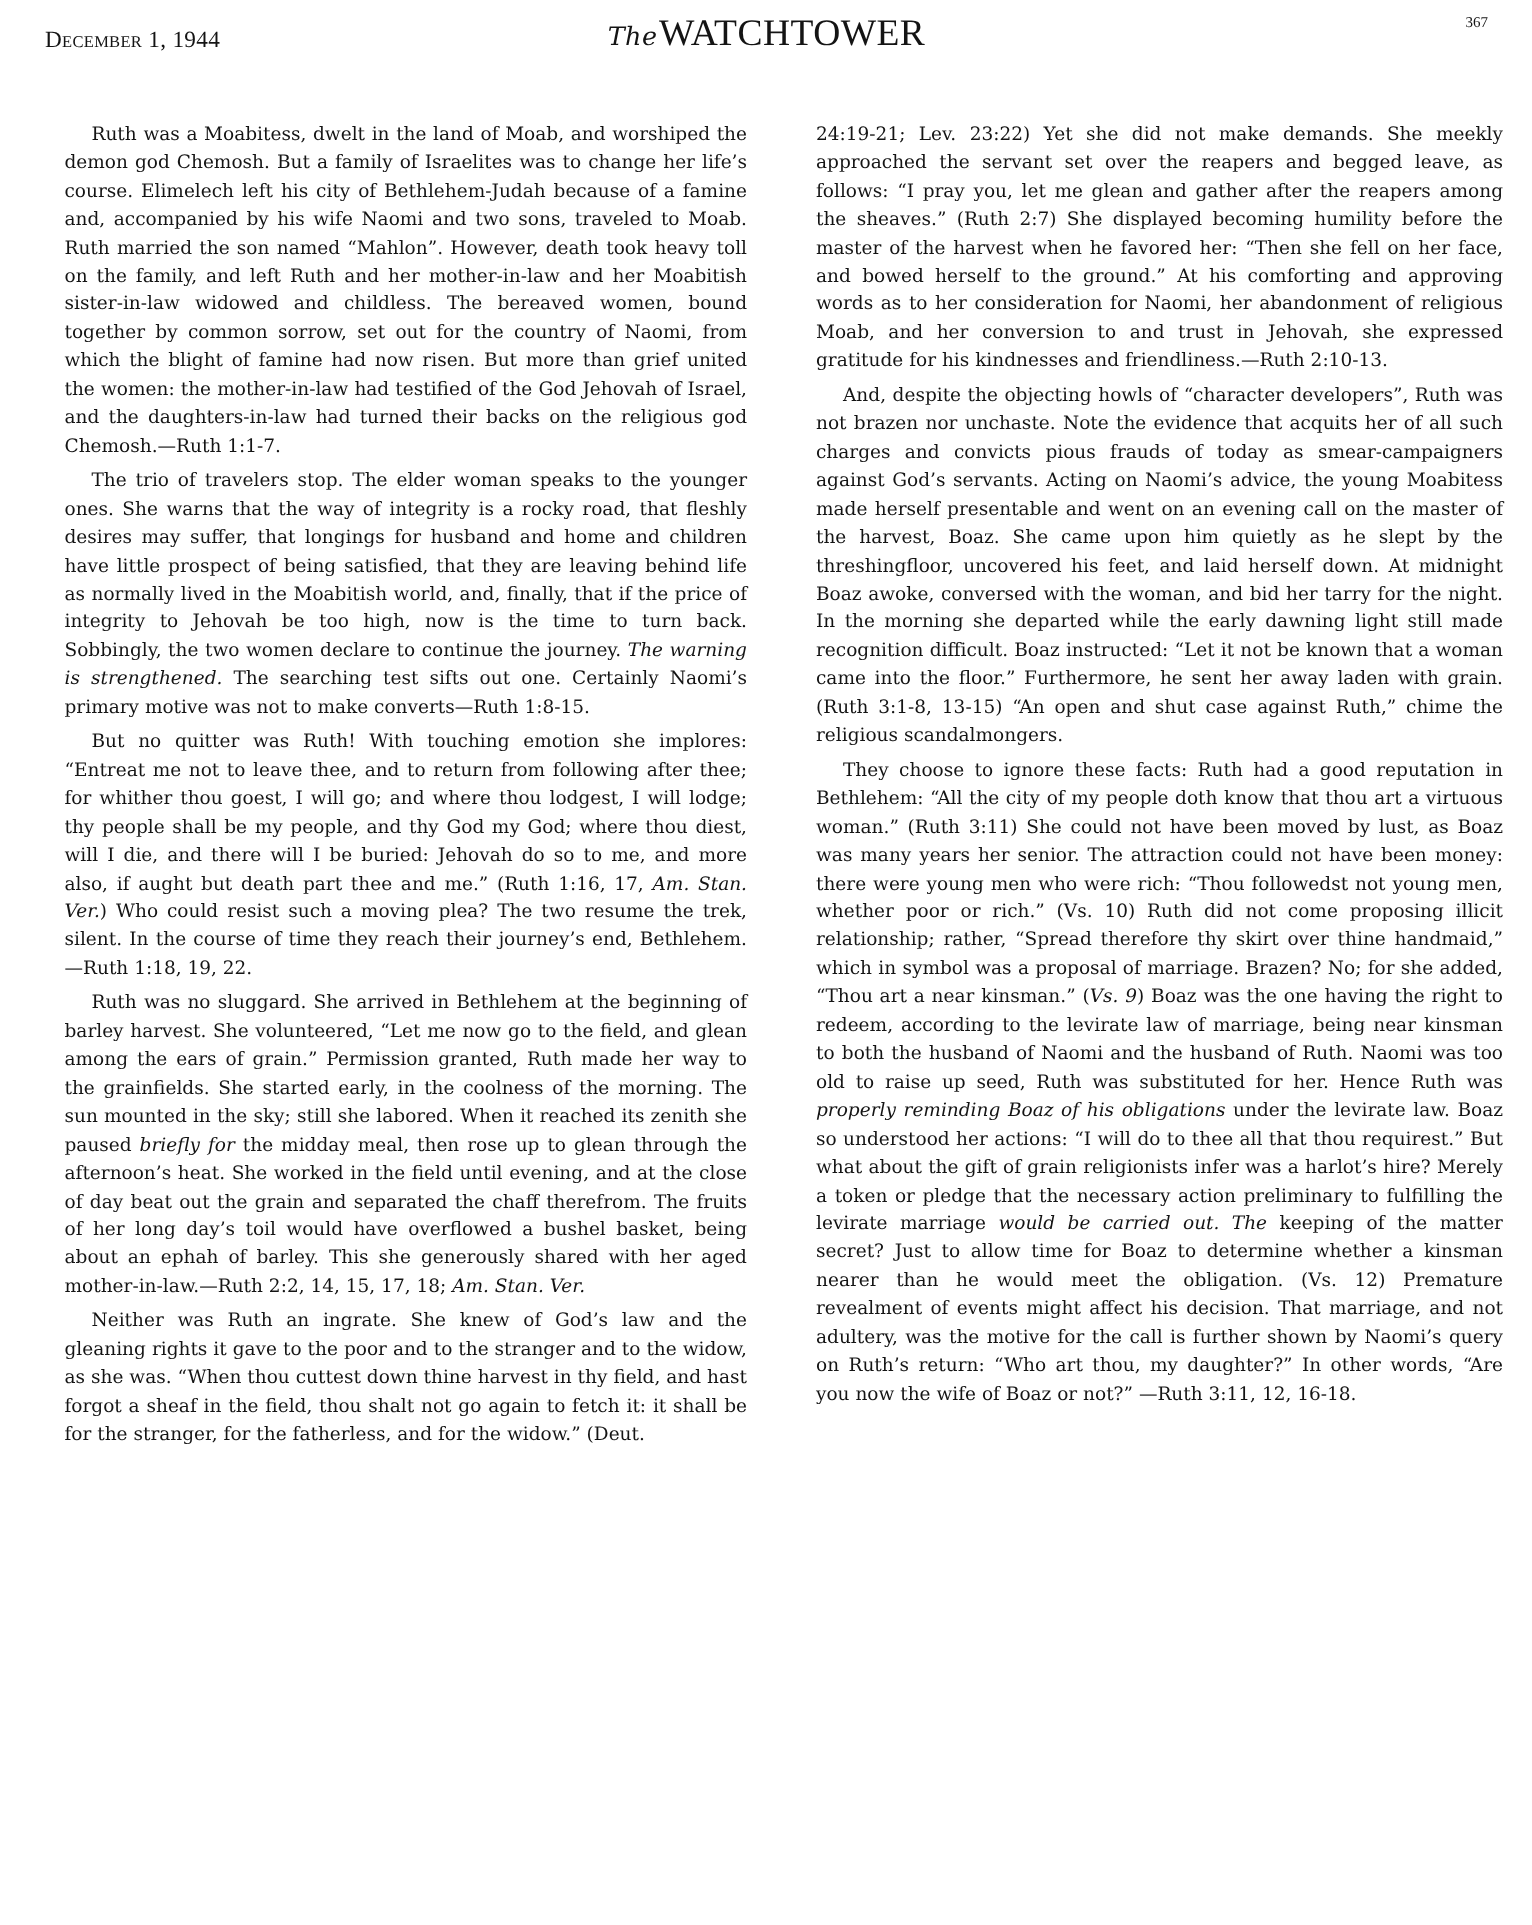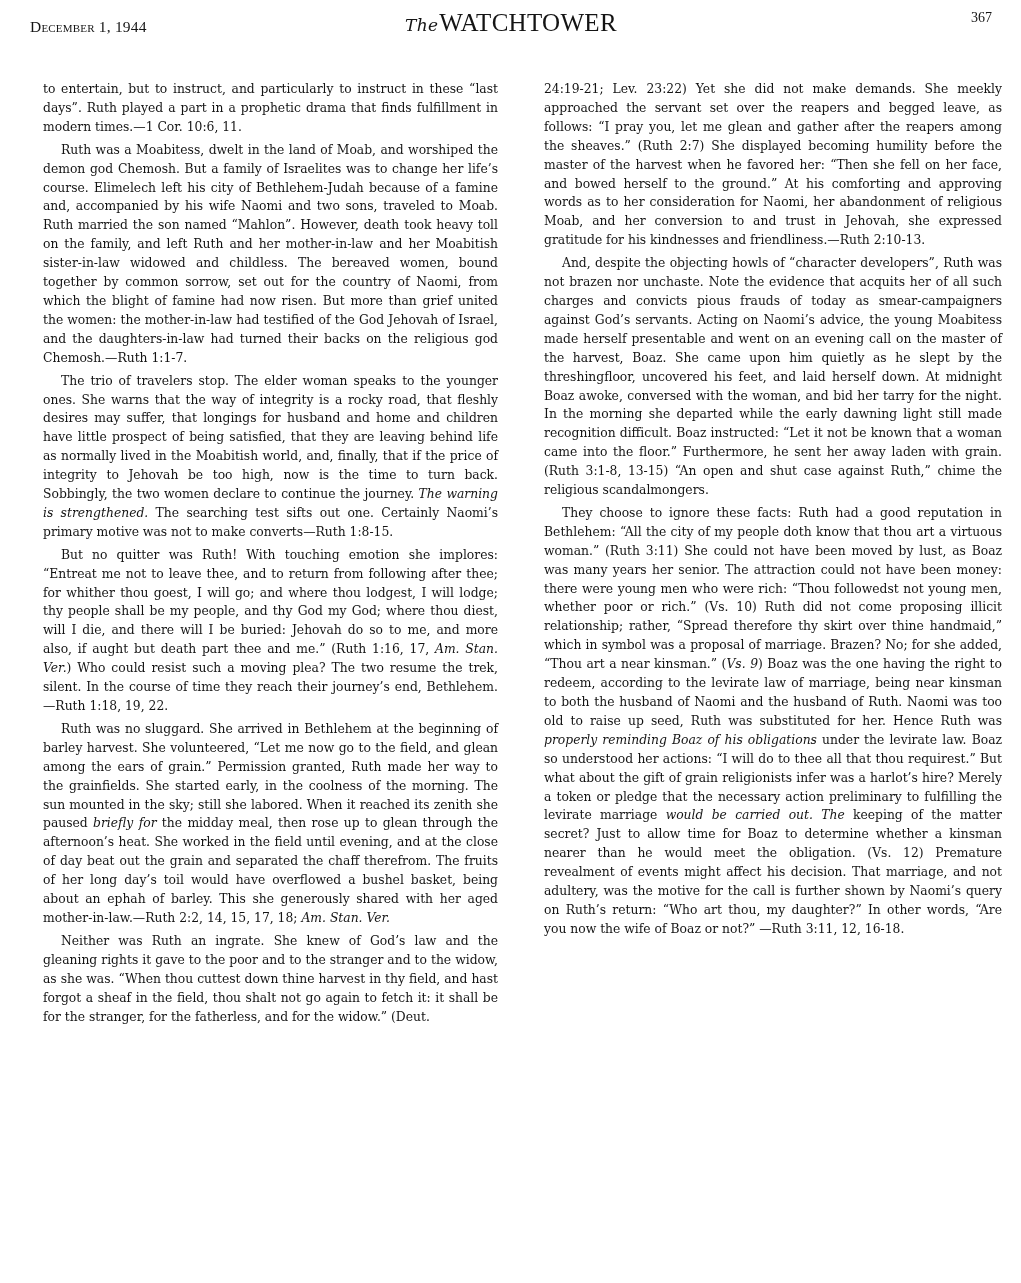--- a/index.html
+++ b/index.html
@@ -2,42 +2,41 @@
 <html><head>
 <meta charset="utf-8">
 <style>
   html, body { margin: 0; padding: 0; background: #ffffff; }
   body { width: 1021px; height: 1283px; position: relative; overflow: hidden; color: #141414; }
   .page { position: absolute; left: 0; top: 0; width: 1021px; height: 1283px; }
   .header { position: absolute; top: 6px; left: 30px; width: 962px; height: 30px; }
   .hdr-date { position: absolute; left: 0; top: 0; font-family: "Liberation Serif", serif; font-size: 15.5px; font-variant: small-caps; letter-spacing: 0.2px; margin-top: 12px; }
   .hdr-title { position: absolute; left: 0; right: 0; top: 3px; text-align: center; font-family: "Liberation Serif", serif; font-size: 25px; letter-spacing: 0.3px; }
   .hdr-title .the { font-family: "DejaVu Serif", serif; font-style: italic; font-size: 17px; margin-right: 1px; text-align: right; }
-  .hdr-page { position: absolute; right: 0; top: 4px; font-family: "Liberation Serif", serif; font-size: 14px; }
+  .hdr-page { position: absolute; right: 0; top: 4px; font-family: "Liberation Serif", serif; font-size: 10px; }
   .col { position: absolute; top: 80px; font-family: "DejaVu Serif", serif; font-size: 12.35px; line-height: 18.9px; text-align: justify; hyphens: none; }
   .col-left { left: 43px; width: 455px; }
   .col-right { left: 544px; width: 458px; }
   .col p { margin: 0 0 4px 0; text-indent: 18px; }
   .col p.cont { text-indent: 0; }
   .col p .i { font-style: italic; }
 </style>
 </head>
 <body>
 
 <div class="page">
   <div class="header">
     <span class="hdr-date">December 1, 1944</span>
     <div class="hdr-title">
       <span class="the">The</span><span>WATCHTOWER</span>
     </div>
     <span class="hdr-page">367</span>
   </div>
 
   <div class="col col-left" id="col-left">
-      <p class="cont"><span>to entertain, but to instruct, and particularly to instruct in these “last days”. Ruth played a part in a prophetic drama that finds fulfillment in modern times.—1 Cor. 10:6, 11.</span></p>
       <p><span>Ruth was a Moabitess, dwelt in the land of Moab, and worshiped the demon god Chemosh. But a family of Israelites was to change her life’s course. Elimelech left his city of Bethlehem-Judah because of a famine and, accompanied by his wife Naomi and two sons, traveled to Moab. Ruth married the son named “Mahlon”. However, death took heavy toll on the family, and left Ruth and her mother-in-law and her Moabitish sister-in-law widowed and childless. The bereaved women, bound together by common sorrow, set out for the country of Naomi, from which the blight of famine had now risen. But more than grief united the women: the mother-in-law had testified of the God Jehovah of Israel, and the daughters-in-law had turned their backs on the religious god Chemosh.—Ruth 1:1-7.</span></p>
       <p><span>The trio of travelers stop. The elder woman speaks to the younger ones. She warns that the way of integrity is a rocky road, that fleshly desires may suffer, that longings for husband and home and children have little prospect of being satisfied, that they are leaving behind life as normally lived in the Moabitish world, and, finally, that if the price of integrity to Jehovah be too high, now is the time to turn back. Sobbingly, the two women declare to continue the journey. </span><span class="i">The warning is strengthened.</span><span> The searching test sifts out one. Certainly Naomi’s primary motive was not to make converts—Ruth 1:8-15.</span></p>
       <p><span>But no quitter was Ruth! With touching emotion she implores: “Entreat me not to leave thee, and to return from following after thee; for whither thou goest, I will go; and where thou lodgest, I will lodge; thy people shall be my people, and thy God my God; where thou diest, will I die, and there will I be buried: Jehovah do so to me, and more also, if aught but death part thee and me.” (Ruth 1:16, 17, </span><span class="i">Am. Stan. Ver.</span><span>) Who could resist such a moving plea? The two resume the trek, silent. In the course of time they reach their journey’s end, Bethlehem.—Ruth 1:18, 19, 22.</span></p>
       <p><span>Ruth was no sluggard. She arrived in Bethlehem at the beginning of barley harvest. She volunteered, “Let me now go to the field, and glean among the ears of grain.” Permission granted, Ruth made her way to the grainfields. She started early, in the coolness of the morning. The sun mounted in the sky; still she labored. When it reached its zenith she paused </span><span class="i">briefly for</span><span> the midday meal, then rose up to glean through the afternoon’s heat. She worked in the field until evening, and at the close of day beat out the grain and separated the chaff therefrom. The fruits of her long day’s toil would have overflowed a bushel basket, being about an ephah of barley. This she generously shared with her aged mother-in-law.—Ruth 2:2, 14, 15, 17, 18; </span><span class="i">Am. Stan. Ver.</span></p>
       <p><span>Neither was Ruth an ingrate. She knew of God’s law and the gleaning rights it gave to the poor and to the stranger and to the widow, as she was. “When thou cuttest down thine harvest in thy field, and hast forgot a sheaf in the field, thou shalt not go again to fetch it: it shall be for the stranger, for the fatherless, and for the widow.” (Deut.</span></p>
     </div>
   <div class="col col-right" id="col-right">
       <p class="cont"><span>24:19-21; Lev. 23:22) Yet she did not make demands. She meekly approached the servant set over the reapers and begged leave, as follows: “I pray you, let me glean and gather after the reapers among the sheaves.” (Ruth 2:7) She displayed becoming humility before the master of the harvest when he favored her: “Then she fell on her face, and bowed herself to the ground.” At his comforting and approving words as to her consideration for Naomi, her abandonment of religious Moab, and her conversion to and trust in Jehovah, she expressed gratitude for his kindnesses and friendliness.—Ruth 2:10-13.</span></p>
       <p><span>And, despite the objecting howls of “character developers”, Ruth was not brazen nor unchaste. Note the evidence that acquits her of all such charges and convicts pious frauds of today as smear-campaigners against God’s servants. Acting on Naomi’s advice, the young Moabitess made herself presentable and went on an evening call on the master of the harvest, Boaz. She came upon him quietly as he slept by the threshingfloor, uncovered his feet, and laid herself down. At midnight Boaz awoke, conversed with the woman, and bid her tarry for the night. In the morning she departed while the early dawning light still made recognition difficult. Boaz instructed: “Let it not be known that a woman came into the floor.” Furthermore, he sent her away laden with grain. (Ruth 3:1-8, 13-15) “An open and shut case against Ruth,” chime the religious scandalmongers.</span></p>
       <p><span>They choose to ignore these facts: Ruth had a good reputation in Bethlehem: “All the city of my people doth know that thou art a virtuous woman.” (Ruth 3:11) She could not have been moved by lust, as Boaz was many years her senior. The attraction could not have been money: there were young men who were rich: “Thou followedst not young men, whether poor or rich.” (Vs. 10) Ruth did not come proposing illicit relationship; rather, “Spread therefore thy skirt over thine handmaid,” which in symbol was a proposal of marriage. Brazen? No; for she added, “Thou art a near kinsman.” (</span><span class="i">Vs. 9</span><span>) Boaz was the one having the right to redeem, according to the levirate law of marriage, being near kinsman to both the husband of Naomi and the husband of Ruth. Naomi was too old to raise up seed, Ruth was substituted for her. Hence Ruth was </span><span class="i">properly reminding Boaz of his obligations</span><span> under the levirate law. Boaz so understood her actions: “I will do to thee all that thou requirest.” But what about the gift of grain religionists infer was a harlot’s hire? Merely a token or pledge that the necessary action preliminary to fulfilling the levirate marriage </span><span class="i">would be carried out. The</span><span> keeping of the matter secret? Just to allow time for Boaz to determine whether a kinsman nearer than he would meet the obligation. (Vs. 12) Premature revealment of events might affect his decision. That marriage, and not adultery, was the motive for the call is further shown by Naomi’s query on Ruth’s return: “Who art thou, my daughter?” In other words, “Are you now the wife of Boaz or not?” —Ruth 3:11, 12, 16-18.</span></p>

